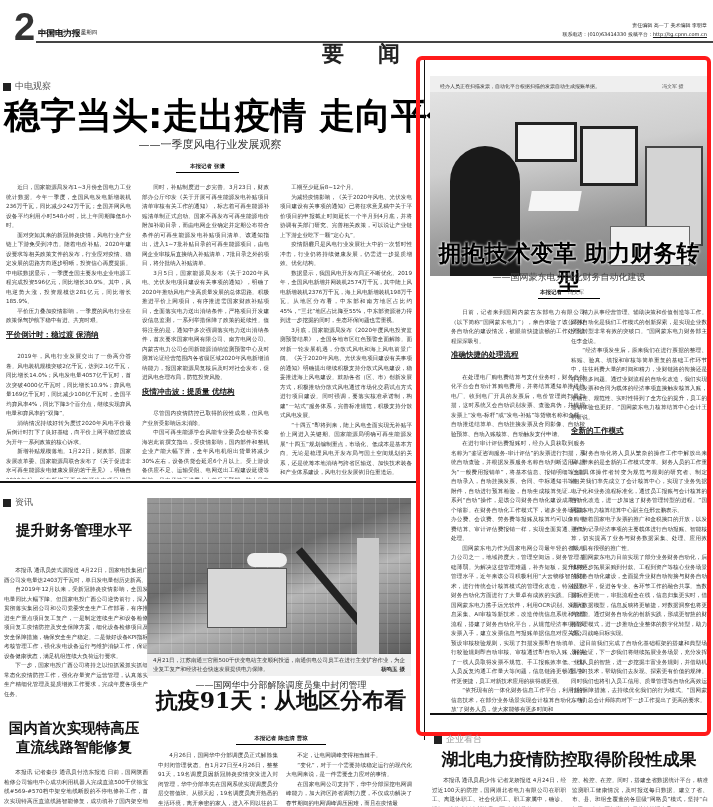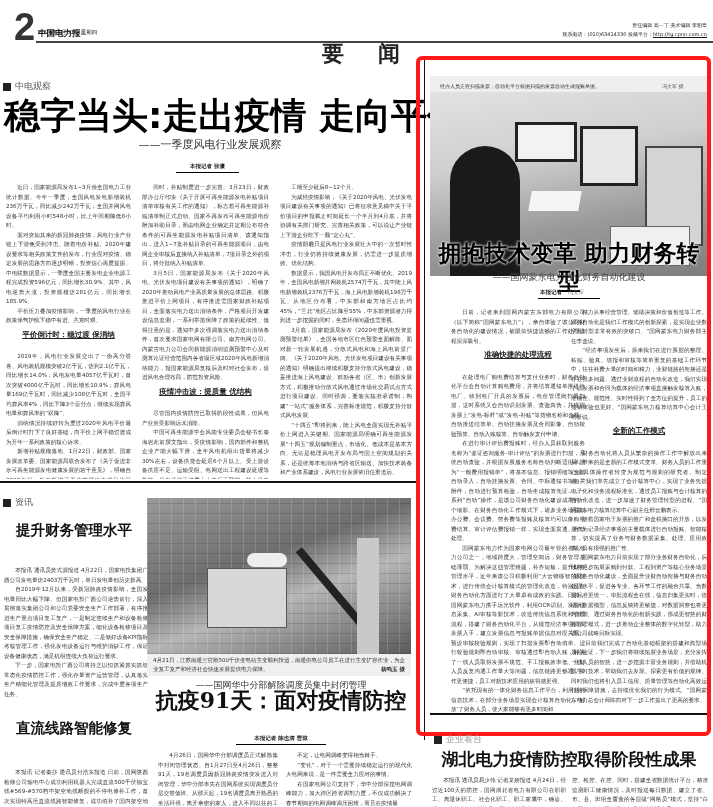--- a/index.html
+++ b/index.html
@@ -20,21 +20,21 @@
   
   .kicker { font-size: 9px; color: #555; display: flex; align-items: center; gap: 4px; font-family: "DejaVu Serif", serif; }
   .kicker-icon { width: 8px; height: 8px; background: #222; display: inline-block; }
   .lead-head { left: 4px; top: 96px; font-size: 36px; font-weight: bold; letter-spacing: 0px; color: #000; white-space: nowrap; line-height: 40px; }
   .lead-sub { left: 130px; top: 137px; font-size: 11px; color: #333; width: 160px; text-align: center; }
   .byline { font-size: 5.5px; text-align: center; font-weight: bold; }
   .byline-rule { height: 1px; background: #000; }
 
   .col { font-size: 5.6px; line-height: 9.5px; color: #333; text-align: justify; overflow: hidden; }
   .col p { text-indent: 2em; }
-  .col .subhead { text-indent: 0; text-align: center; font-size: 7.5px; font-weight: bold; text-decoration: underline; margin: 4px 0 13px 0; color: #222; }
+  .col .subhead { text-indent: 0; font-size: 7.5px; font-weight: bold; text-decoration: underline; margin: 4px 0 13px 0; color: #222; }
 
   .rule-thick { height: 1.5px; background: #111; }
 
   
   .photo { background: linear-gradient(160deg, #9a9a9a 0%, #6d6d6d 40%, #b6b6b6 60%, #5a5a5a 100%); overflow: hidden; }
   .photo .grid { position: absolute; inset: 0; background-image: repeating-linear-gradient(90deg, rgba(255,255,255,0.15) 0 1px, transparent 1px 12px), repeating-linear-gradient(0deg, rgba(0,0,0,0.12) 0 1px, transparent 1px 10px); }
   .caption { font-size: 5.5px; color: #333; line-height: 9px; background: #f0f0f0; padding: 2px 6px; }
 
   .serif-head { font-family: "DejaVu Serif", serif; font-weight: bold; color: #111; text-align: center; }
 
@@ -98,39 +98,40 @@
 </div>
 <div class="abs serif-head" style="left:0; top:520px; width:148px; font-size:14.5px; line-height:19px;">
   <div>提升财务管理水平</div>
 </div>
 <div class="abs col" style="left:4px; top:566px; width:144px; height:148px;">
   <p>本报讯 通讯员黄式源报道 4月22日，国家电投集团广西公司发电量达2403万千瓦时，单日发电量创历史新高。</p>
   <p>自2019年12月以来，受新冠肺炎疫情影响，全国发电量同比大幅下降。但国家电投广西公司逆势前行，深入贯彻落实集团公司和公司党委安全生产工作部署，有序推进生产重点项目复工复产，一是制定连续生产和设备检修项目复工疫情防控及安全保障方案，细化设备检修项目及安全保障措施，确保安全生产稳定。二是做好设备KPI指标考核管理工作，强化发电设备运行与维护消缺工作，保证设备健康状态，满足机组连续大负荷运行要求。</p>
   <p>下一步，国家电投广西公司将持之以恒抓紧抓实抓细常态化疫情防控工作，强化存量资产运营管理，认真落实生产精细化管理及提质增效工作要求，完成年度各项生产任务。</p>
 </div>
 <div class="abs serif-head" style="left:0; top:718px; width:148px; font-size:14.5px; line-height:19px;">
+  <div>国内首次实现特高压</div>
   <div>直流线路智能修复</div>
 </div>
 <div class="abs col" style="left:4px; top:768px; width:144px; height:39px;">
   <p>本报讯 记者秦莎 通讯员付浩东报道 日前，国网陕西检修公司输电中心成功利用机器人完成直流500千伏德宝线#569-#570档中架空地线断股的不停电修补工作，首次实现特高压直流线路智能修复，成功填补了国内架空地线智能带电修补</p>
 </div>
 
 <div class="abs photo" style="left:147px; top:498px; width:264px; height:156px;">
   <div class="grid"></div>
   <div class="abs" style="left:60px; top:70px; width:80px; height:60px; background:#d8d8d8; border:1px solid #555;"></div>
   <div class="abs" style="left:100px; top:55px; width:40px; height:14px; background:#eee; border-radius:7px;"></div>
   <div class="abs" style="left:180px; top:40px; width:8px; height:100px; background:#222; transform:rotate(-40deg);"></div>
   <div class="abs" style="left:210px; top:40px; width:22px; height:116px; background:#c9c9c9;"></div>
 </div>
 <div class="abs caption" style="left:147px; top:654px; width:264px; height:22px;">
   <span>4月21日，江苏南通三官殿500千伏变电站主变顺利投运，南通供电公司员工在进行主变扩容作业，为企业复工复产和经济社会快速发展提供电力保障。</span>
   <span style="float:right; font-weight:bold;">杨鸣玉 摄</span>
 </div>
 
-<div class="abs serif-head" style="left:150px; top:686px; width:262px; font-size:22px; line-height:28px;">抗疫91天：面对疫情防控</div>
+<div class="abs serif-head" style="left:150px; top:686px; width:262px; font-size:22px; line-height:28px;">抗疫91天：从地区分布看</div>
 <div class="abs" style="left:150px; top:679px; width:262px; font-size:9px; text-align:center; color:#333;">——国网华中分部解除调度员集中封闭管理</div>
 <div class="abs byline" style="left:236px; top:735px; width:90px;">本报记者 陈也清 曹琼</div>
 <div class="abs byline-rule" style="left:236px; top:744px; width:90px;"></div>
 <div class="abs col" style="left:158px; top:751px; width:120px; height:56px;">
   <p>4月26日，国网华中分部调度员正式解除集中封闭管理状态。自1月27日至4月26日，整整91天，19名调度员因新冠肺炎疫情突发进入封闭管理，华中分部率先在国网系统实现调度员分层交替值班。从那天起，19名调度员离开熟悉的生活环境，离开亲密的家人，进入不同以往的工作和生活</p>
 </div>
 <div class="abs col" style="left:286px; top:751px; width:126px; height:56px;">
   <p>不定，让电网调峰变得相当棘手。</p>
   <p>“变化”，对于一个需要持续稳定运行的现代化大电网来说，是一件需要全力应对的事情。</p>
   <p>在国家电网公司支持下，华中分部深挖电网调峰能力，加大跨区跨省调剂力度，不仅成功解决了春节期间的电网调峰调压困难，而且在疫情最</p>

